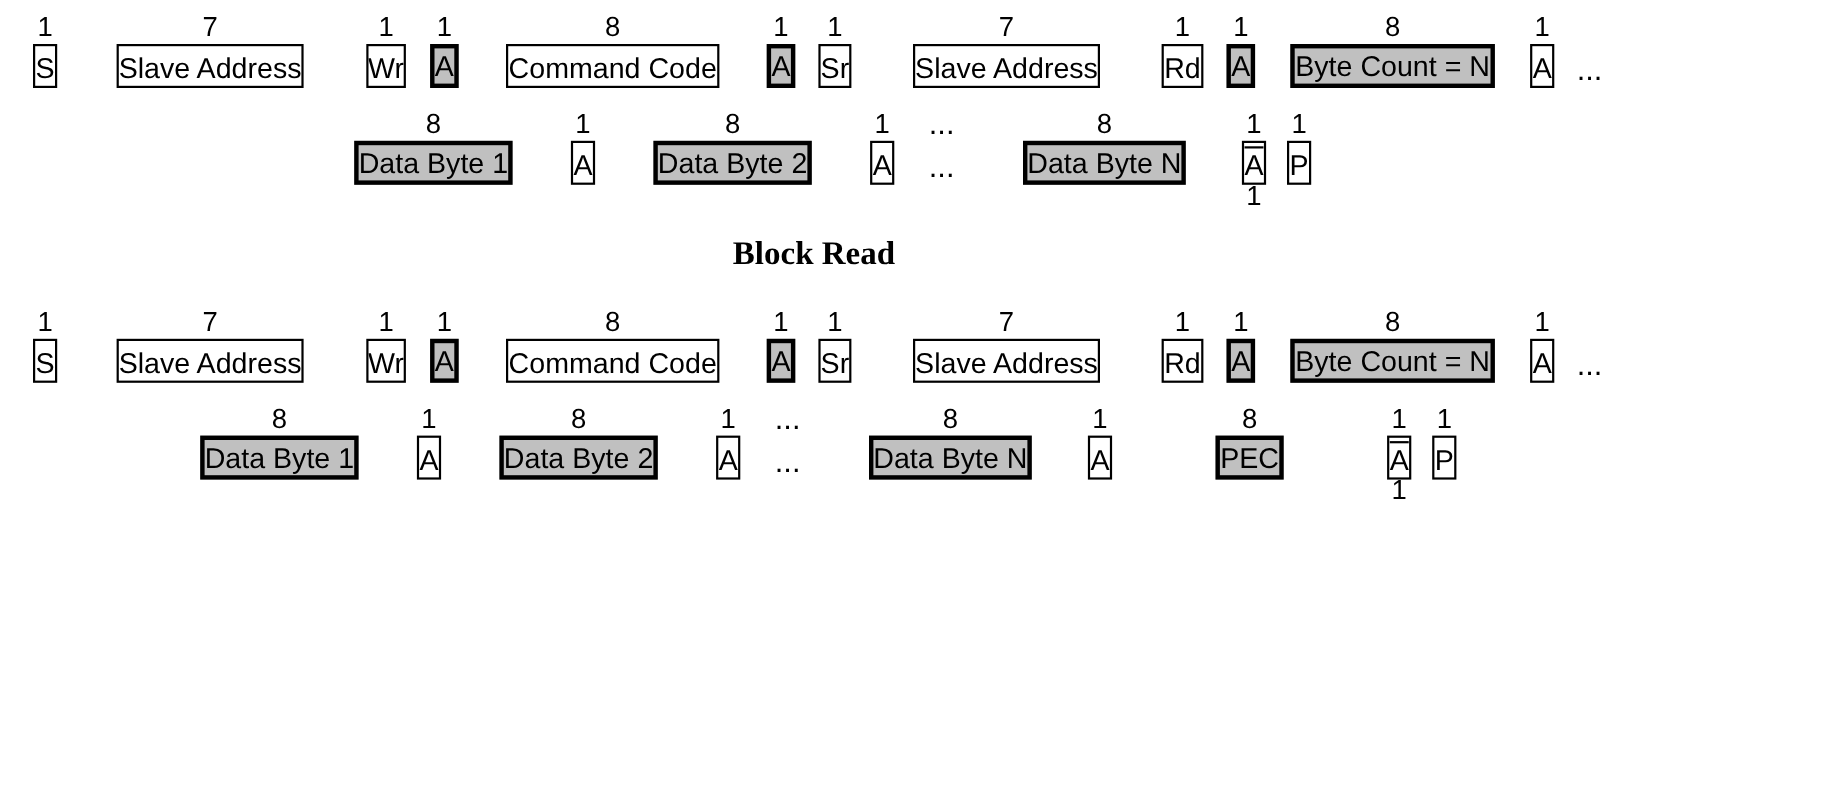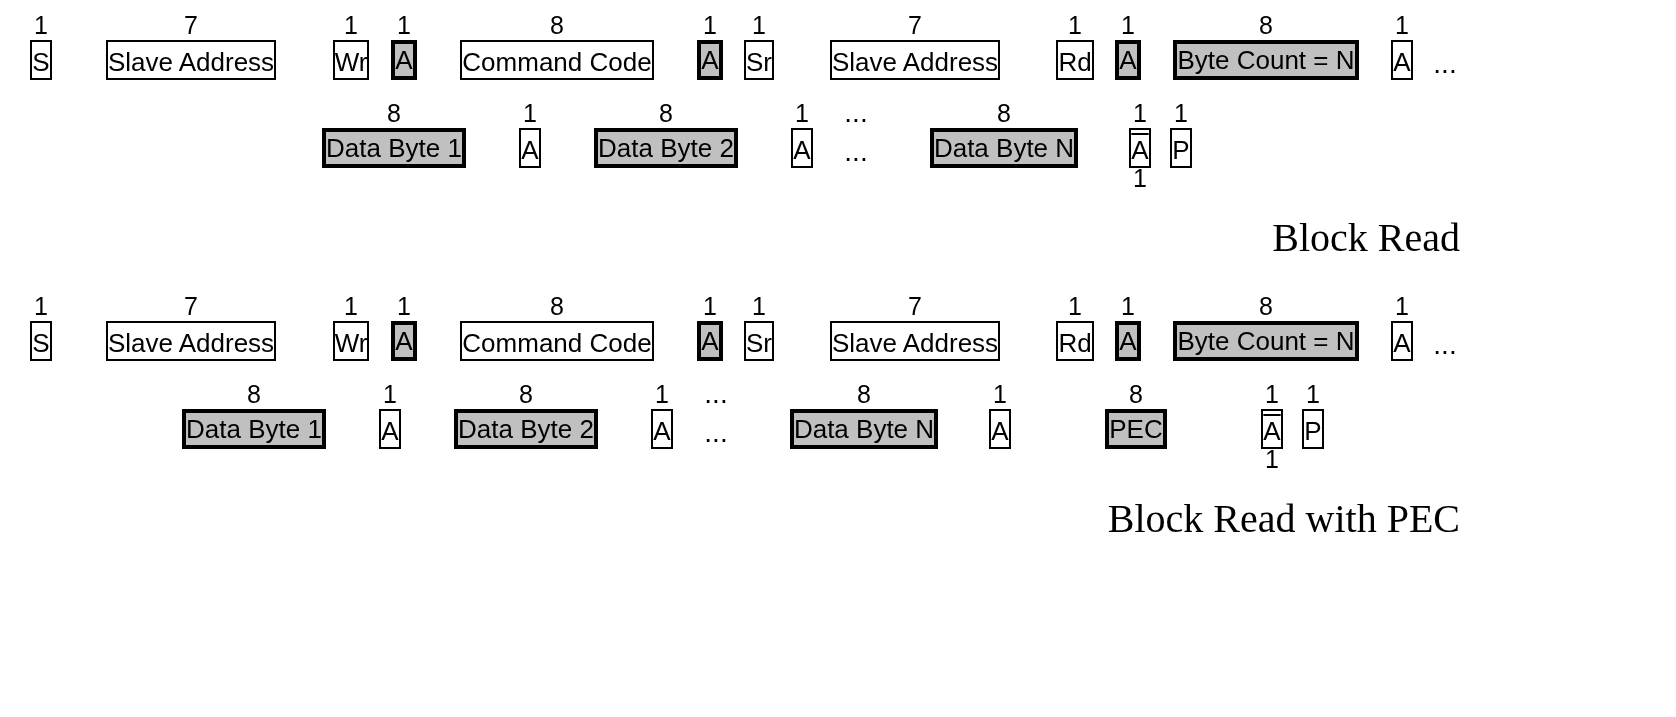--- a/index.html
+++ b/index.html
@@ -55,23 +55,23 @@
   }
   .trailing {
     height: 40px;
     display: flex;
     align-items: flex-end;
     font-size: 28px;
     padding-left: 6px;
   }
   .caption {
     font-family: "Times New Roman", Times, serif;
-    font-weight: normal;
-    font-size: 40px;
-    text-align: right;
+    font-weight: bold;
+    font-size: 30px;
+    text-align: center;
     margin: 18px 0 30px 0;
   }
   .gap {
     height: 18px;
   }
 </style>
 </head>
 <body>
 
 <div class="page">
@@ -290,16 +290,15 @@
         <div class="cell" style="text-decoration:overline">A</div>
         <div class="below">1</div>
       </div>
       <div class="field" style="width:42px;margin-left:-2px">
         <div class="bits">1</div>
         <div class="cell">P</div>
         <div class="below"></div>
       </div>
     </div>
 
-    <div class="caption" style="width:1440px">Block Read with PEC</div>
   </div>
 
 </div>
 
 </body></html>

